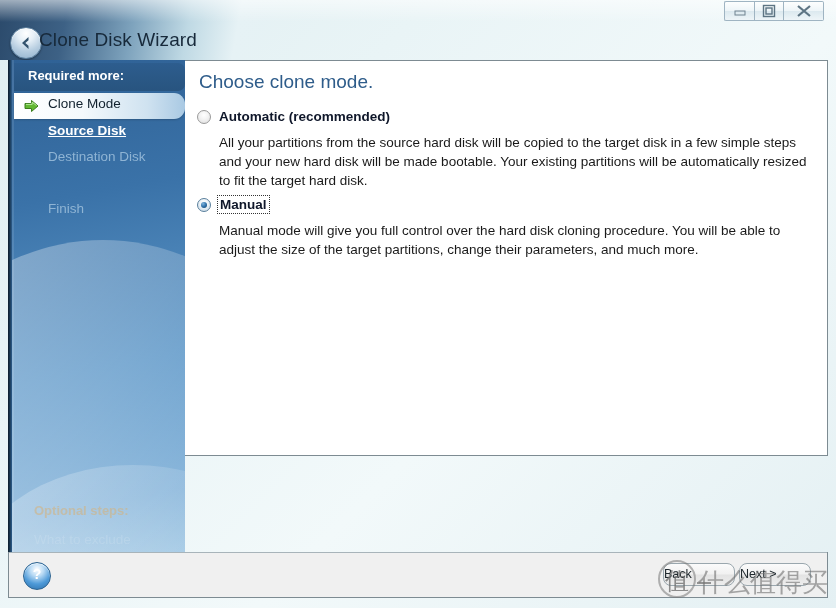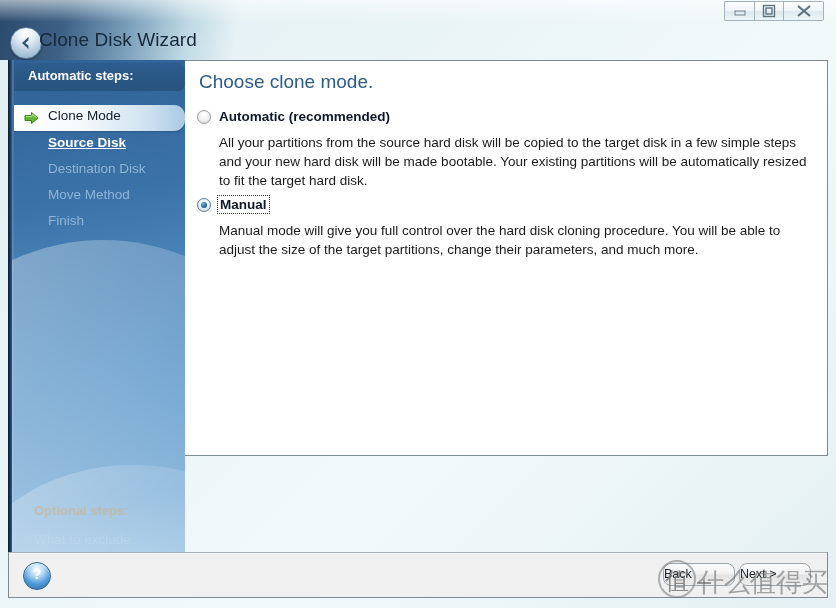--- a/index.html
+++ b/index.html
@@ -131,21 +131,21 @@
   }
   #required-header span {
     position: absolute;
     left: 14px; top: 5px;
     font-size: 13px; font-weight: bold; color: #ffffff;
   }
 
   .step {
     position: absolute;
     left: 6px;
-    width: 171px; height: 26px; margin-top: 12px;
+    width: 171px; height: 26px;
   }
   .step-label {
     position: absolute;
     left: 34px; top: 3px;
     font-size: 13.5px;
     white-space: nowrap;
   }
   .step.active {
     background: linear-gradient(90deg, #ffffff 0%, #f4f9fc 40%, #cfe2f0 78%, #a9c9e3 100%);
     border-radius: 0 11px 11px 0;
@@ -369,42 +369,39 @@
 
   <div id="body-area">
 
     <div id="sidebar">
       <div id="sb-swoosh"></div>
       <div id="sb-swoosh2"></div>
       <div id="sb-leftline"></div>
       <div id="sb-leftline2"></div>
 
       <div id="required-header">
-        <span>Automatic steps:</span>
+        <span>Required more:</span>
       </div>
 
       <div class="step active" id="step-clone">
         <svg class="step-arrow" width="15" height="14" viewBox="0 0 15 14">
           <path d="M1 4.5 H7.5 V1.5 L14 7 L7.5 12.5 V9.5 H1 Z" fill="#62b832" stroke="#3b7d1c" stroke-width="1"></path>
           <path d="M2 5.4 H8.2 V3.2 L12.6 6.6" fill="none" stroke="#b5e79a" stroke-width="1"></path>
         </svg>
         <span class="step-label">Clone Mode</span>
       </div>
 
       <div class="step link" id="step-source">
         <span class="step-label">Source Disk</span>
       </div>
 
       <div class="step disabled" id="step-dest">
         <span class="step-label">Destination Disk</span>
       </div>
 
-      <div class="step disabled" id="step-move">
-        <span class="step-label">Move Method</span>
-      </div>
 
       <div class="step disabled" id="step-finish">
         <span class="step-label">Finish</span>
       </div>
 
       <div id="optional-header">Optional steps:</div>
       <div id="optional-item">What to exclude</div>
     </div>
 
     <div id="content">

